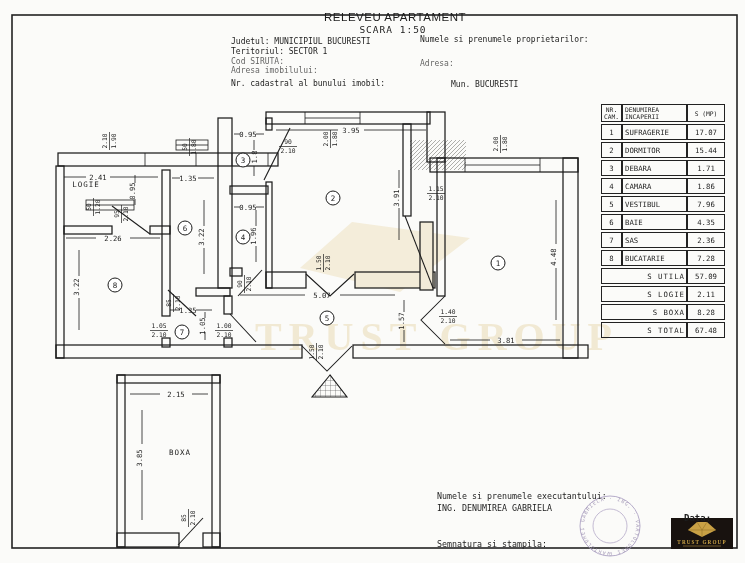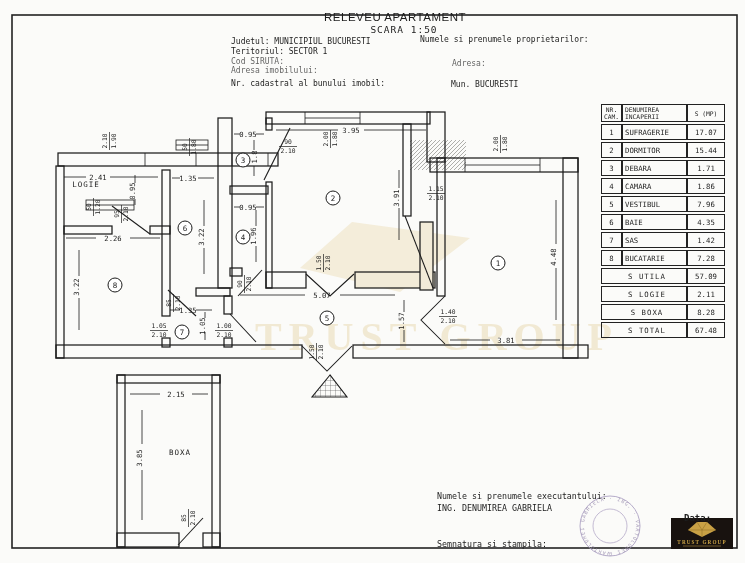--- a/index.html
+++ b/index.html
@@ -12,21 +12,21 @@
   .form{font-size:8px;line-height:10.5px;}
   .faded{opacity:.7;}
   
   #area-table{position:absolute;left:601px;top:102px;z-index:2;border-collapse:separate;border-spacing:0 2px;}
   #area-table td,#area-table th{border:1.1px solid #222;padding:0 1px;font-weight:normal;background:transparent;}
   #area-table th{font-size:6.3px;line-height:7px;padding:1px 0;}
   #area-table td{font-size:7.3px;height:14px;}
   .c-nr{width:17px;text-align:center;}
   .c-name{width:60px;text-align:left;padding-left:2px !important;}
   .c-area{width:34px;text-align:center;}
-  .sum-label{text-align:center;padding-left:7px !important;letter-spacing:1px;margin-left:38px;}
+  .sum-label{text-align:right;padding-left:7px !important;letter-spacing:1px;margin-left:38px;}
   
   .dimt{font:7.2px "DejaVu Sans Mono",monospace;fill:#1c1c1c;text-anchor:middle;}
   .dim text{font:6.3px "DejaVu Sans Mono",monospace;fill:#1c1c1c;text-anchor:middle;}
   .dim line{stroke:#1c1c1c;stroke-width:.7;}
   .room circle{fill:#ffffff;stroke:#1c1c1c;stroke-width:1;}
   .room text{font:7.5px "DejaVu Sans Mono",monospace;fill:#1c1c1c;text-anchor:middle;}
   .wall{fill:none;stroke:#1c1c1c;stroke-width:1.25;}
   .wallf{fill:#f2ebd8;stroke:#1c1c1c;stroke-width:1.25;}
   .thin{fill:none;stroke:#1c1c1c;stroke-width:.8;}
   .door{fill:none;stroke:#1c1c1c;stroke-width:1.05;}
@@ -295,30 +295,30 @@
     <g>
       <rect x="671" y="518" width="62" height="31" fill="#18120f"></rect>
       <polygon points="688,530 697,522 707,522 716,530 702,537" fill="#c9a145"></polygon>
       <path d="M697 522 L702 530 L707 522 M688 530 H716 M702 530 V537" stroke="#8a6b22" stroke-width="0.5" fill="none"></path>
       <text x="702" y="543.5" text-anchor="middle" font-family="Liberation Serif,serif" font-size="5.2" font-weight="bold" letter-spacing="1.1" fill="#c9a145">TRUST GROUP</text>
       <line x1="683" y1="546" x2="721" y2="546" stroke="#c9a145" stroke-width="0.5"></line>
     </g>
   </svg>
 
   <div class="txt title" style="left:250px;top:11px;width:290px;text-align:center;">RELEVEU APARTAMENT</div>
-  <div class="txt scara" style="left:259px;top:24px;width:290px;text-align:center;">SCARA 1:50</div>
+  <div class="txt scara" style="left:248px;top:24px;width:290px;text-align:center;">SCARA 1:50</div>
 
   <div class="txt form" style="left:231px;top:37px;">Judetul: MUNICIPIUL BUCURESTI</div>
   <div class="txt form" style="left:231px;top:47px;">Teritoriul: SECTOR 1</div>
   <div class="txt form faded" style="left:231px;top:57px;">Cod SIRUTA:</div>
   <div class="txt form faded" style="left:231px;top:66px;">Adresa imobilului:</div>
   <div class="txt form" style="left:231px;top:79px;">Nr. cadastral al bunului imobil:</div>
 
   <div class="txt form" style="left:420px;top:35px;">Numele si prenumele proprietarilor:</div>
-  <div class="txt form faded" style="left:420px;top:59px;margin-left:32px;">Adresa:</div>
+  <div class="txt form faded" style="left:420px;top:59px;">Adresa:</div>
   <div class="txt form" style="left:420px;top:80px;padding-left:31px;">Mun. BUCURESTI</div>
 
   <table id="area-table">
     <tbody>
         <tr>
       <th class="c-nr">NR. CAM.</th>
       <th class="c-name">DENUMIREA INCAPERII</th>
       <th class="c-area">S (MP)</th>
     </tr>
     <tr>
@@ -347,21 +347,21 @@
           <td class="c-area">7.96</td>
         </tr>
     <tr>
           <td class="c-nr">6</td>
           <td class="c-name">BAIE</td>
           <td class="c-area">4.35</td>
         </tr>
     <tr>
           <td class="c-nr">7</td>
           <td class="c-name">SAS</td>
-          <td class="c-area">1.42</td>
+          <td class="c-area">2.36</td>
         </tr>
     <tr>
           <td class="c-nr">8</td>
           <td class="c-name">BUCATARIE</td>
           <td class="c-area">7.28</td>
         </tr>
     <tr>
           <td class="sum-label" colspan="2">S UTILA</td>
           <td class="c-area">57.09</td>
         </tr>

